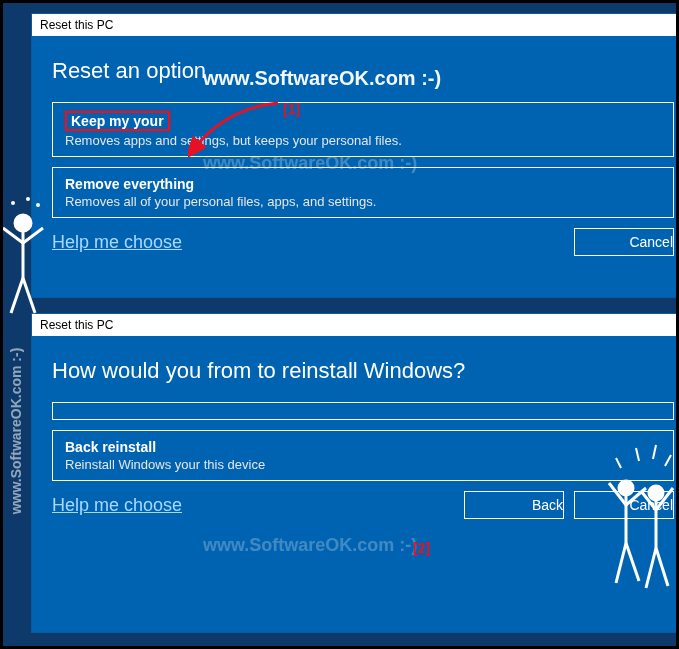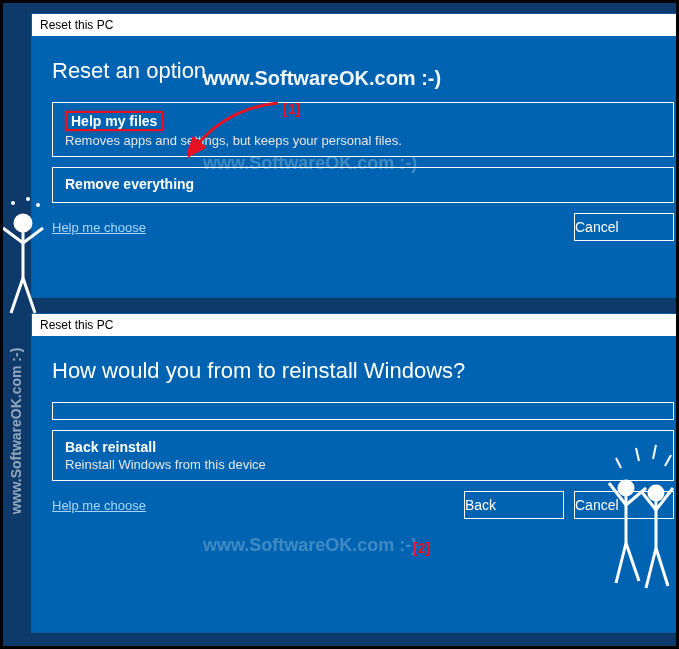--- a/index.html
+++ b/index.html
@@ -61,31 +61,31 @@
     }
     .bottom-row {
       display: flex;
       justify-content: space-between;
       align-items: center;
       margin-top: 8px;
     }
     .help-link {
       color: #a8d8ff;
       text-decoration: underline;
-      font-size: 13px;
+      font-size: 18px;
       cursor: pointer;
     }
     .btn-row { display: flex; gap: 10px; }
     .btn {
       border: 1px solid #fff;
       background: transparent;
       color: #fff;
       padding: 5px 0;
       width: 100px;
-      text-align: left;
+      text-align: right;
       font-size: 14px;
       cursor: pointer;
       font-family: inherit;
     }
     .watermark {
       position: absolute;
       color: rgba(255,255,255,0.25);
       font-size: 18px;
       font-weight: 600;
       pointer-events: none;
@@ -139,47 +139,48 @@
 <body>
 
 <div class="dialog dialog-1">
   <div class="titlebar">
     <span>Reset this PC</span>
   </div>
   <div class="dialog-body">
     <div class="heading">Reset an option</div>
     <div class="option">
       <div class="option-title">
-        <span class="highlight-red">Help my files</span>
+        <span class="highlight-red">Keep my your</span>
       </div>
       <div class="option-desc">Removes apps and settings, but keeps your personal files.</div>
     </div>
     <div class="option">
       <div class="option-title">Remove everything</div>
+      <div class="option-desc">Removes all of your personal files, apps, and settings.</div>
     </div>
     <div class="bottom-row">
       <span class="help-link">Help me choose</span>
       <div class="btn-row">
         <button class="btn">Cancel</button>
       </div>
     </div>
   </div>
 </div>
 
 <div class="dialog dialog-2">
   <div class="titlebar">
     <span>Reset this PC</span>
   </div>
   <div class="dialog-body">
     <div class="heading">How would you from to reinstall Windows?</div>
     <div class="option">
     </div>
     <div class="option">
       <div class="option-title">Back reinstall</div>
-      <div class="option-desc">Reinstall Windows from this device</div>
+      <div class="option-desc">Reinstall Windows your this device</div>
     </div>
     <div class="bottom-row">
       <span class="help-link">Help me choose</span>
       <div class="btn-row">
         <button class="btn">Back</button>
         <button class="btn">Cancel</button>
       </div>
     </div>
   </div>
 </div>

